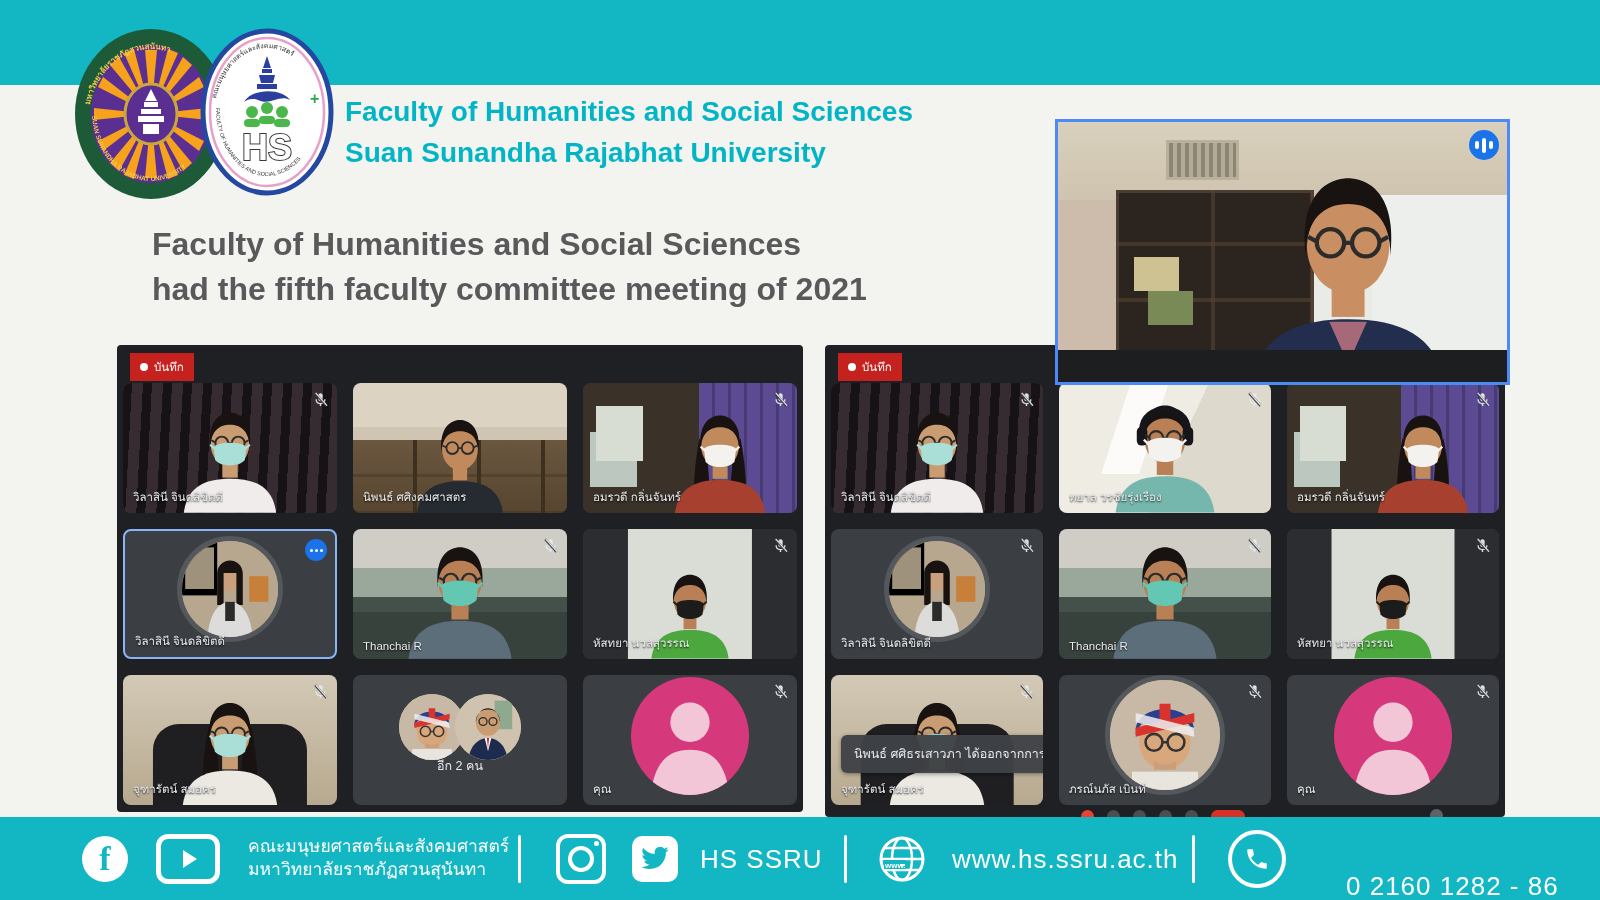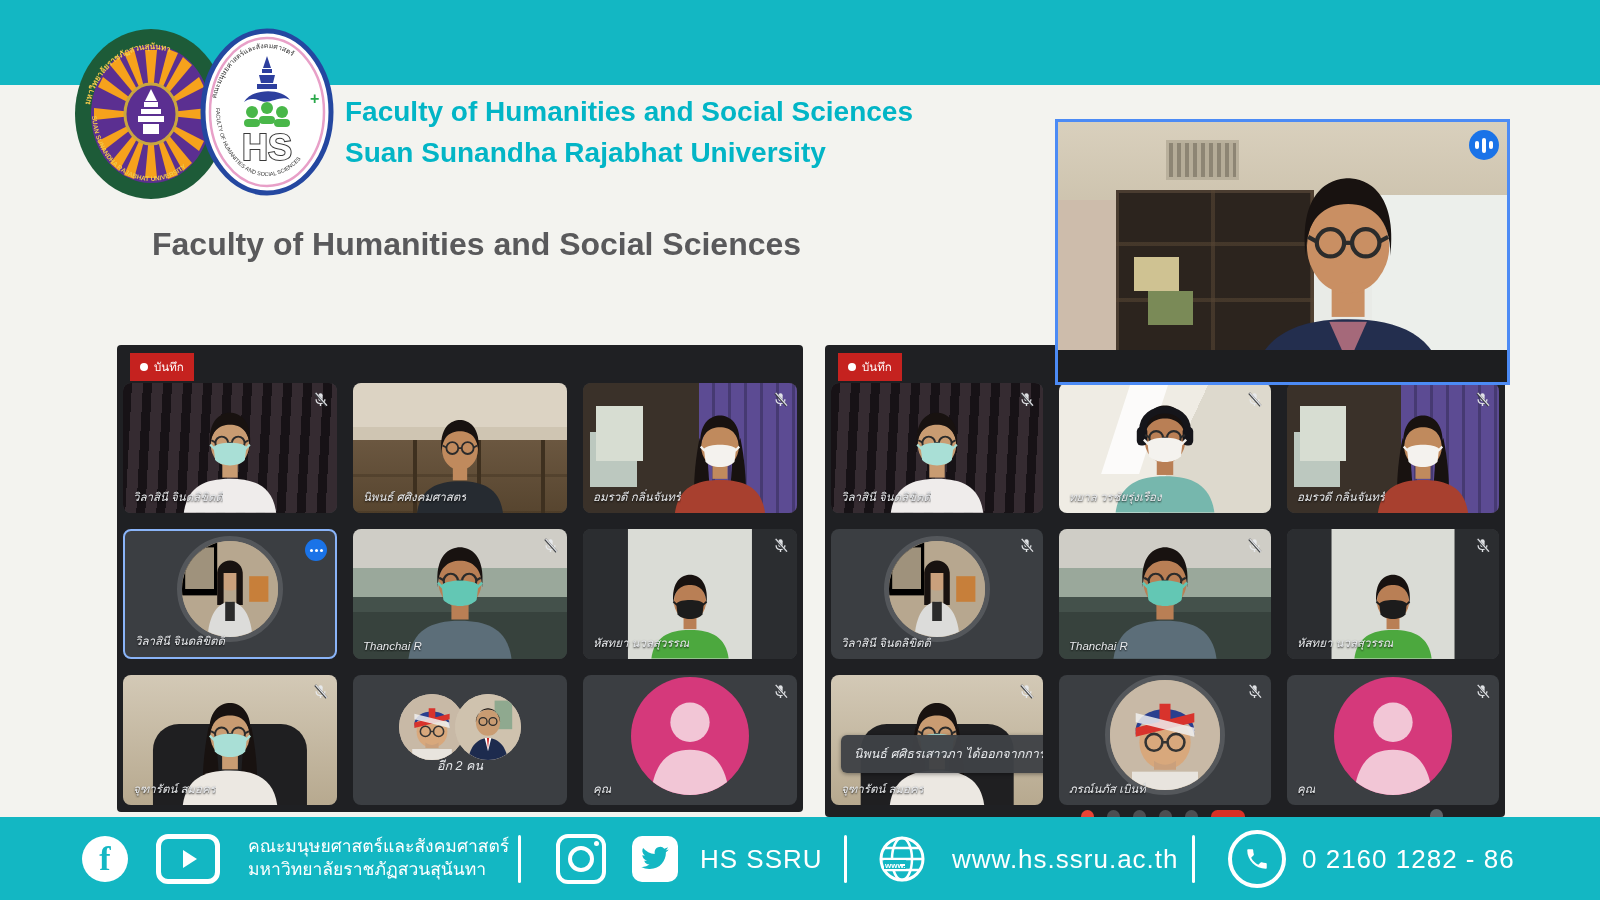--- a/index.html
+++ b/index.html
@@ -45,21 +45,21 @@
              display:flex;align-items:center;justify-content:center;gap:3px;z-index:2;}
   .audio-ind i{display:block;width:4px;border-radius:2px;background:#fff;}
   .sp-bottom{position:absolute;left:0;right:0;bottom:0;height:32px;background:#1d1e20;}
   
   .panel{position:absolute;background:#1f2023;border-radius:4px;overflow:hidden;}
   .panel-header{height:38px;position:relative;}
   .record-badge{position:absolute;left:13px;top:8px;display:flex;align-items:center;gap:6px;background:#c5221f;
                 color:#fff;font-size:11.5px;padding:5px 10px;border-radius:0;}
   .record-badge .dot{width:8px;height:8px;border-radius:50%;background:#fff;}
   .tiles{position:absolute;left:6px;right:6px;top:38px;display:grid;grid-template-columns:1fr 1fr 1fr;
-         grid-template-rows:1fr 1fr 1fr;gap:16px;font-style:italic;}
+         grid-template-rows:1fr 1fr 1fr;gap:16px;}
   .tile{position:relative;background:#3b3e42;border-radius:8px;overflow:hidden;}
   .tile.selected{border:2px solid #8ab4f8;}
   .scene{position:absolute;inset:0;overflow:hidden;}
   .person{position:absolute;left:50%;bottom:0;transform:translateX(-50%);height:82%;aspect-ratio:1.18;}
   .p-name{position:absolute;left:10px;bottom:7px;color:#e8eaed;font-size:11.5px;text-shadow:0 1px 2px rgba(0,0,0,.85);
           white-space:nowrap;max-width:92%;overflow:hidden;}
   .p-center{position:absolute;left:0;right:0;top:62%;text-align:center;color:#e8eaed;font-size:12.5px;}
   .mic-off{position:absolute;right:8px;top:8px;width:17px;height:17px;opacity:.95;z-index:2;}
   .more-btn{position:absolute;right:8px;top:8px;width:22px;height:22px;border-radius:50%;background:#1a73e8;
             display:flex;align-items:center;justify-content:center;gap:2px;z-index:2;}
@@ -182,20 +182,21 @@
     </svg>
   </div>
 
   <div class="org-heading">
     <div>Faculty of Humanities and Social Sciences</div>
     <div>Suan Sunandha Rajabhat University</div>
   </div>
 
   <div class="headline">
     <div>Faculty of Humanities and Social Sciences</div>
+    <div>had the fifth faculty committee meeting of 2021</div>
   </div>
 
   <div class="speaker">
     <div class="sp-ceiling"></div>
     <div class="sp-vent"></div>
     <div class="sp-leftwall"></div>
     <div class="sp-shelf"></div>
     <div class="sp-books"></div>
     <div class="sp-rightwall"></div>
     <div class="sp-person" id="speakerPerson">
@@ -784,16 +785,16 @@
         <line x1="22" y1="30" x2="27" y2="30" stroke="#fff" stroke-width="2"></line>
       </svg>
     </div>
     <div class="f-item f-big" style="left:952px;text-align:center;">www.hs.ssru.ac.th</div>
     <div class="f-item f-divider" style="left:1192px;"></div>
     <div class="f-item phone-ic" style="left:1228px;">
       <svg width="26" height="26" viewBox="0 0 24 24">
           <path fill="#fff" d="M6.6 10.8c1.4 2.8 3.8 5.1 6.6 6.6l2.2-2.2c.3-.3.7-.4 1-.2 1.1.4 2.3.6 3.6.6.6 0 1 .4 1 1V20c0 .6-.4 1-1 1C10.8 21 3 13.2 3 4c0-.6.4-1 1-1h3.5c.6 0 1 .4 1 1 0 1.2.2 2.4.6 3.6.1.3 0 .7-.2 1l-2.3 2.2z"></path>
         </svg>
     </div>
-    <div class="f-item f-big" style="left:1302px;">0  2160 1282 - 86</div>
+    <div class="f-item f-big" style="left:1346px;margin-top:27px;">0  2160 1282 - 86</div>
   </div>
 
 </div>
 
 </body></html>

